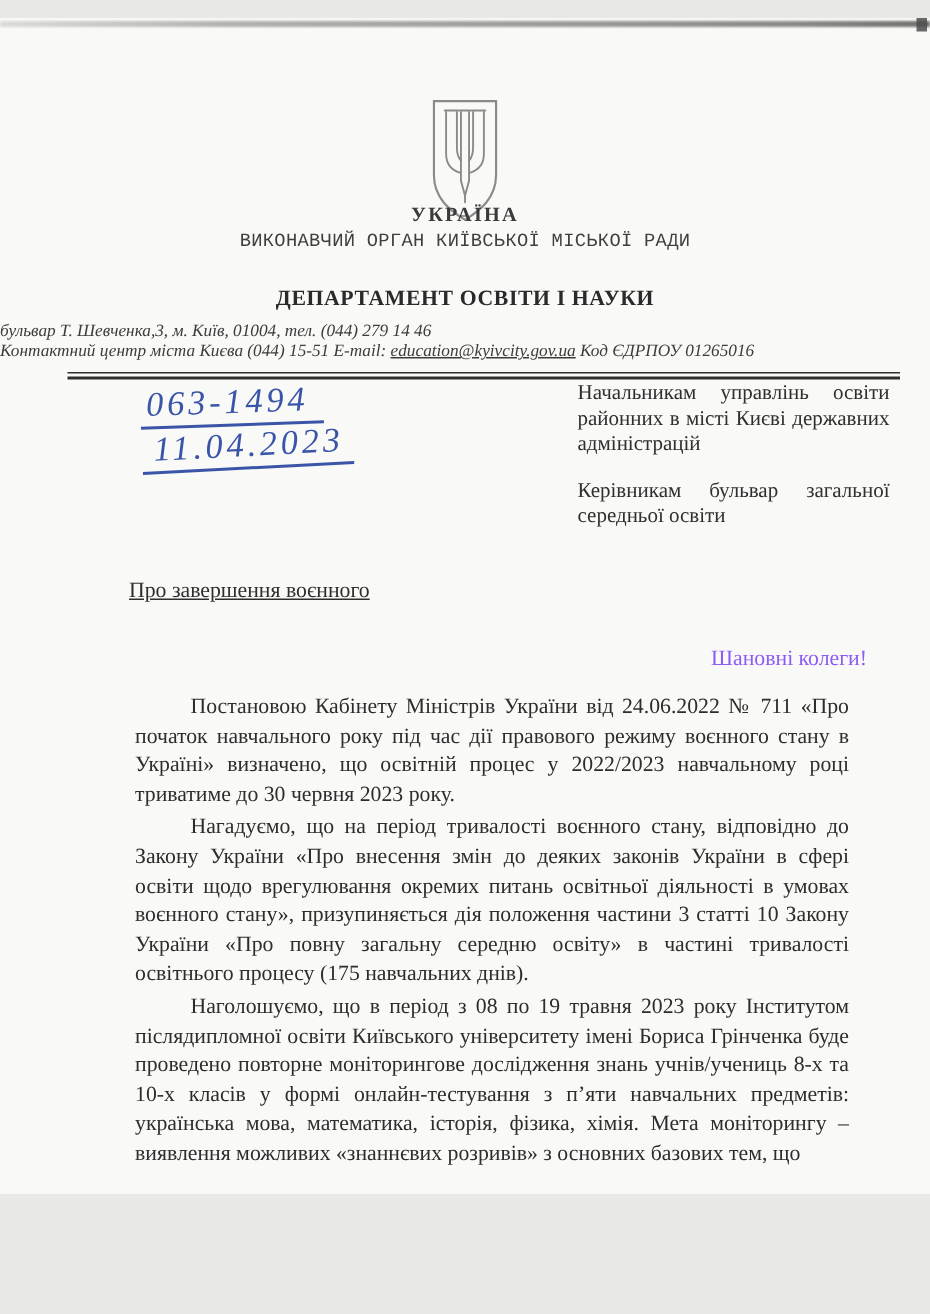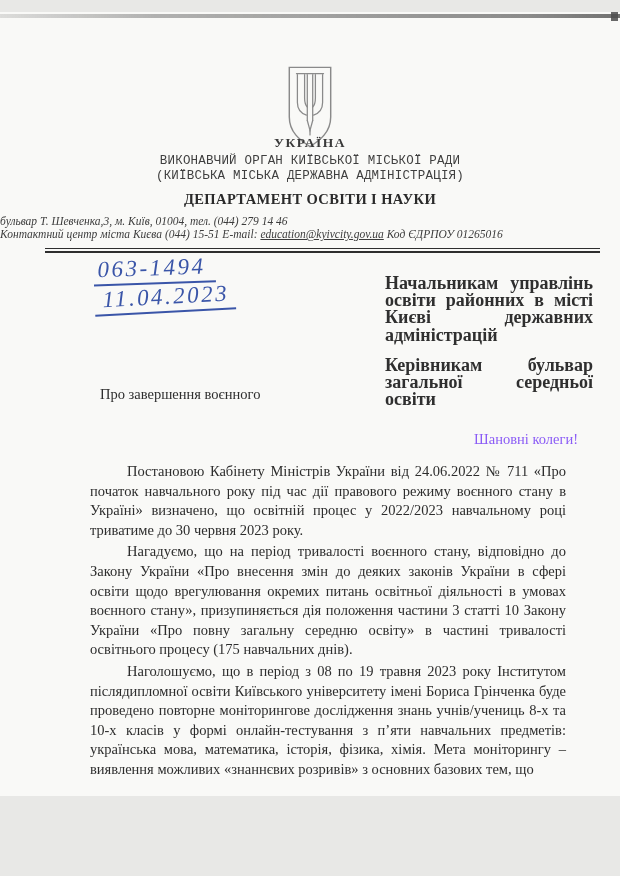--- a/index.html
+++ b/index.html
@@ -70,29 +70,29 @@
     font-style: italic;
     font-size: 23px;
     letter-spacing: 2.5px;
     line-height: 26px;
   }
   .hand-number { display: inline-block; padding: 0 10px 1px 4px; border-bottom: 2px solid; }
   .hand-date   { display: inline-block; padding: 0 6px 1px 8px; border-bottom: 2px solid; transform: rotate(-1deg); }
 
   
   .addressee {
-    position: absolute; left: 385px; top: 263px; width: 208px;
-    font-size: 18px; line-height: 17.2px; color: #2f2f2f; font-weight: bold;
+    position: absolute; left: 385px; top: 242px; width: 208px;
+    font-size: 14px; line-height: 17.2px; color: #2f2f2f;
   }
   .addressee .block { text-align: justify; margin-bottom: 13px; }
 
   
   .subject {
-    position: absolute; left: 100px; top: 372px; width: 300px;
-    font-size: 14.5px; line-height: 20px; color: #2e2e2e;
+    position: absolute; left: 86px; top: 372px; width: 300px;
+    font-size: 14.5px; line-height: 20px; color: #2e2e2e; text-decoration: underline;
   }
 
   
   .salutation {
     position: absolute; left: 102px; top: 419px; width: 476px;
     text-align: right; font-size: 14.5px; color: #8b5cf6;
   }
   .body-text {
     position: absolute; left: 90px; top: 450px; width: 476px;
     font-size: 14.5px; line-height: 19.6px; color: #2d2d2d;
@@ -125,21 +125,20 @@
         <path d="M44,11 v31 c0,8 -4,12 -10,14"></path>
         <path d="M36,11 v26 c0,6 -1,8 -3,10"></path>
         <path d="M27,62 L30,73 L33,62"></path>
         <path d="M30,73 v5"></path>
       </g>
     </svg>
   </div>
 
   <div class="country">УКРАЇНА</div>
   <div class="org-line org-line-1">ВИКОНАВЧИЙ ОРГАН КИЇВСЬКОЇ МІСЬКОЇ РАДИ</div>
-  <div class="org-line org-line-2">(КИЇВСЬКА МІСЬКА ДЕРЖАВНА АДМІНІСТРАЦІЯ)</div>
   <div class="department">ДЕПАРТАМЕНТ ОСВІТИ І НАУКИ</div>
 
   <div class="addr-line addr-line-1">бульвар Т. Шевченка,3, м. Київ, 01004,  тел. (044) 279 14 46</div>
   <div class="addr-line addr-line-2">
     <span>Контактний центр міста Києва (044) 15-51  E-mail: </span><span class="addr-email">education@kyivcity.gov.ua</span><span> Код ЄДРПОУ 01265016</span>
   </div>
 
   <div class="header-rule"></div>
 
   <div class="handwriting" id="handwriting" style="color: rgb(58, 85, 168);">

